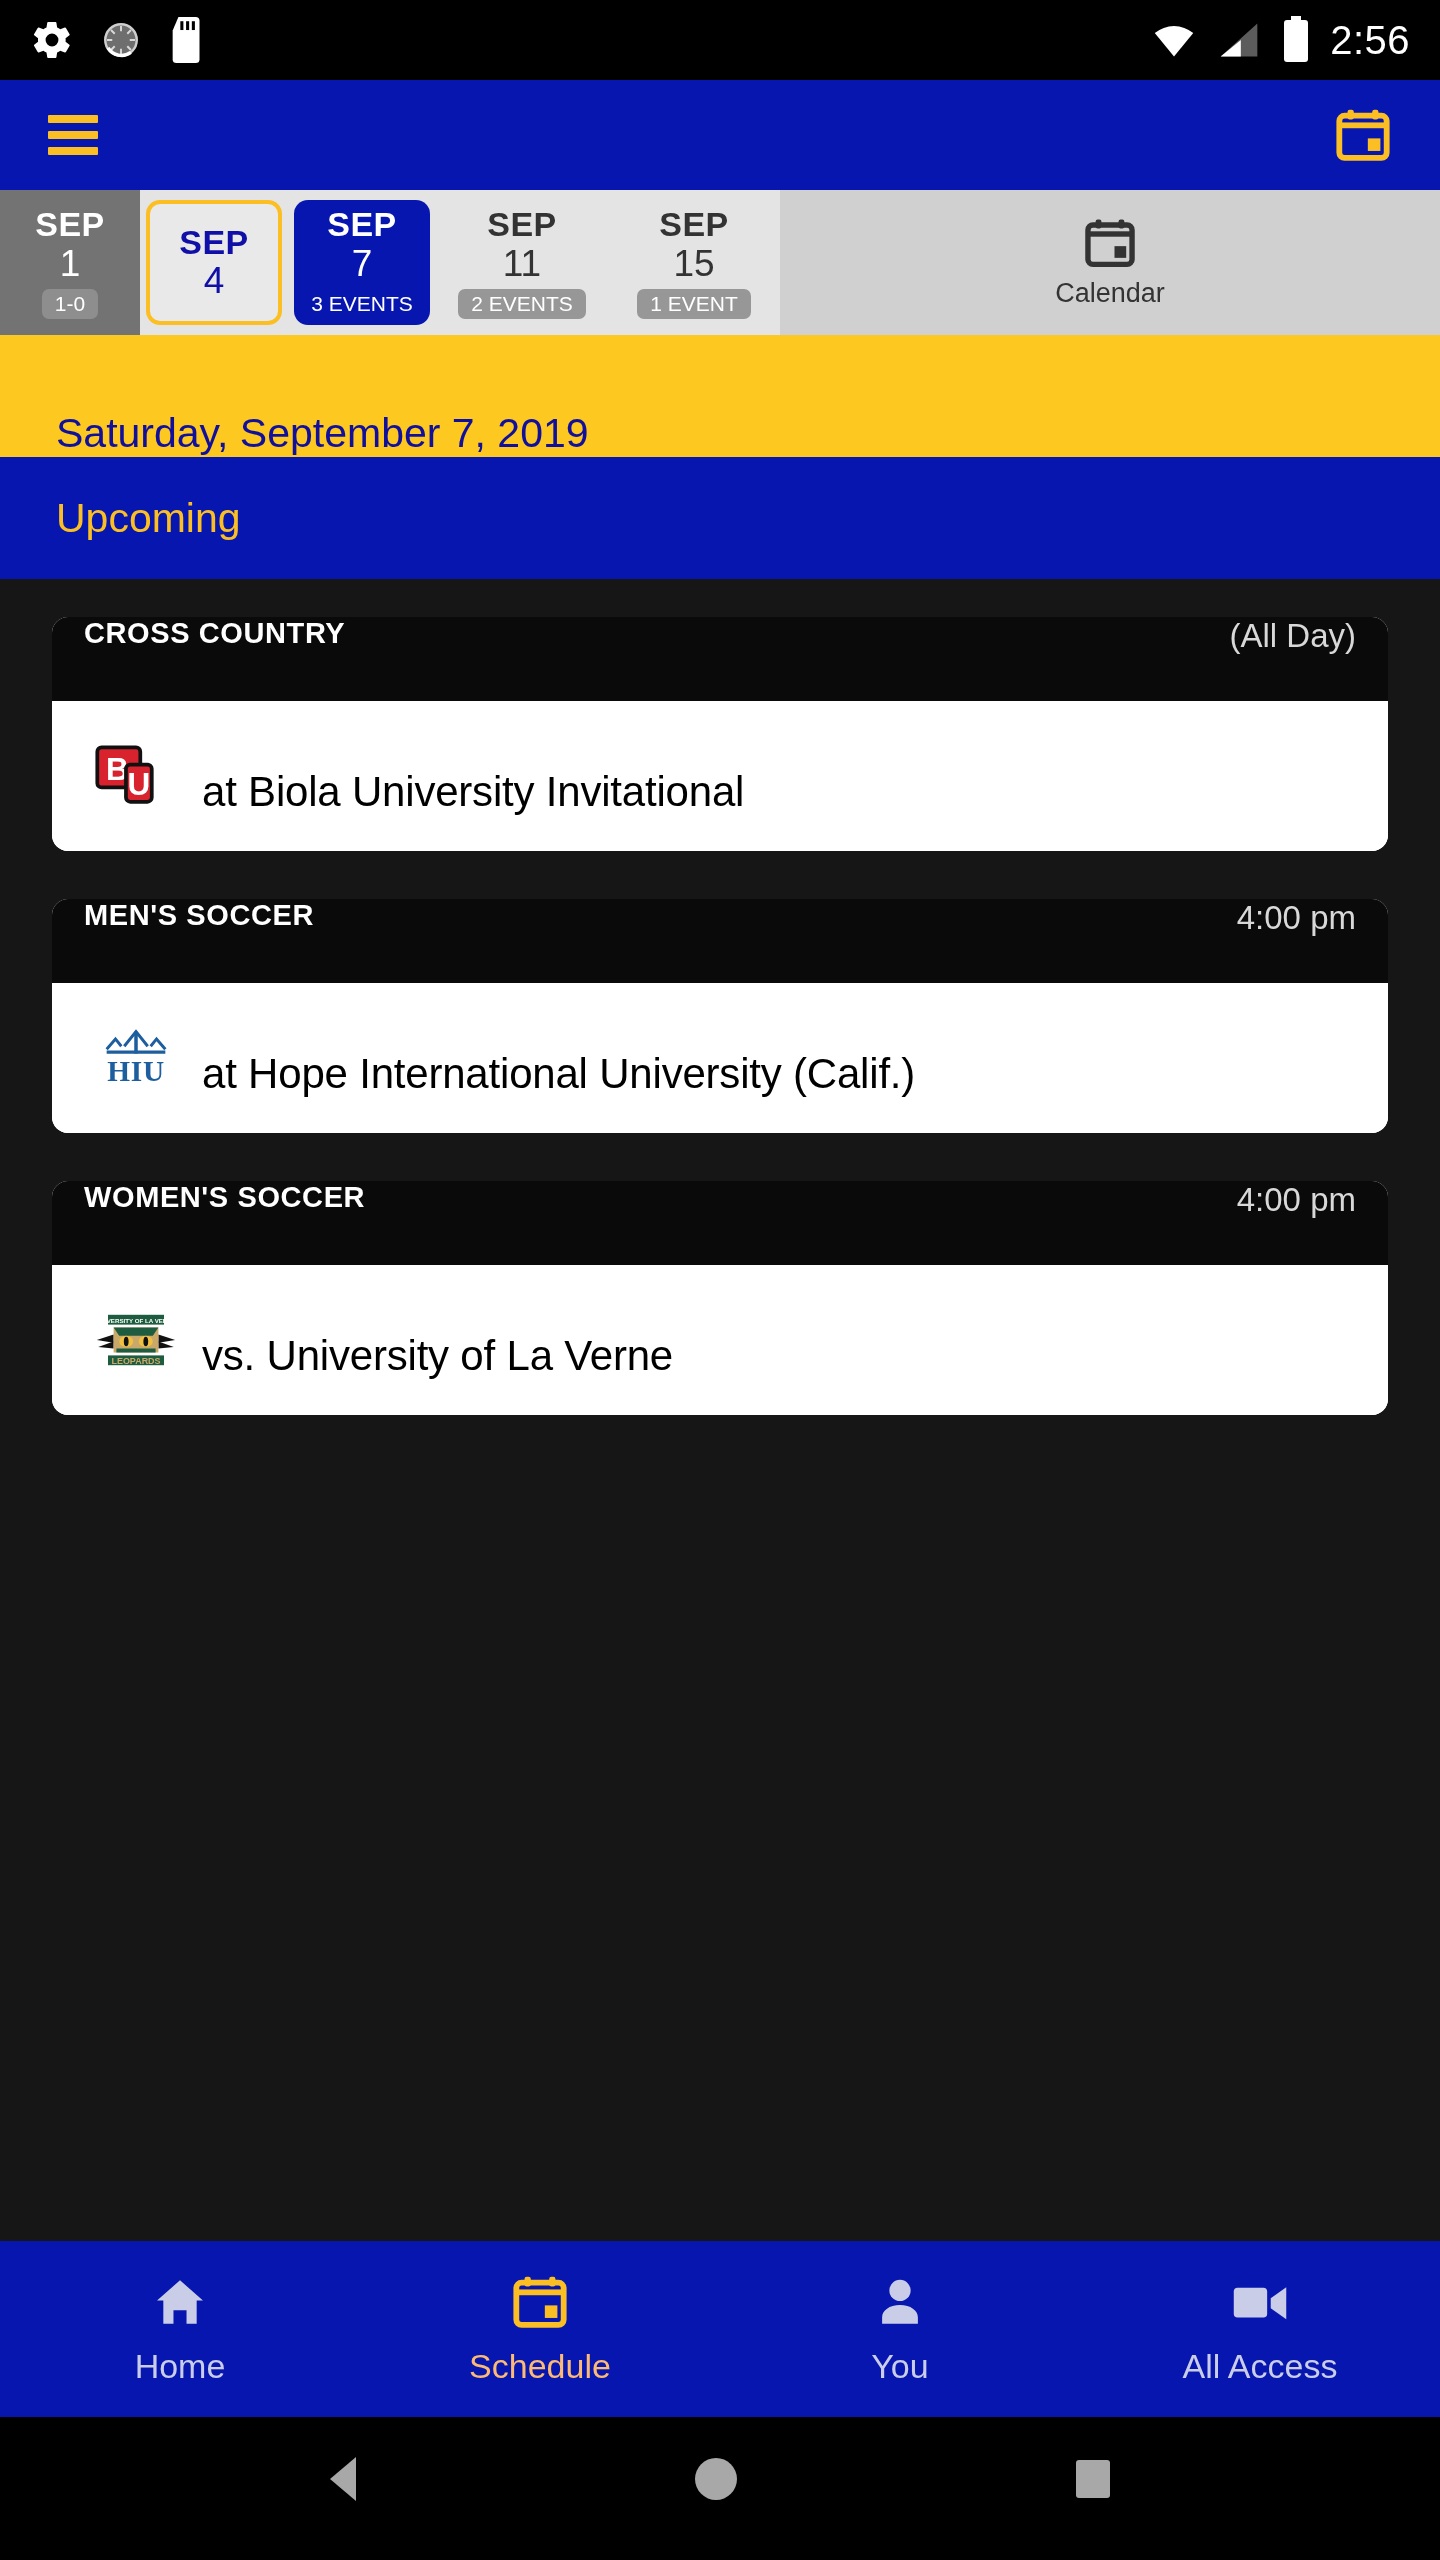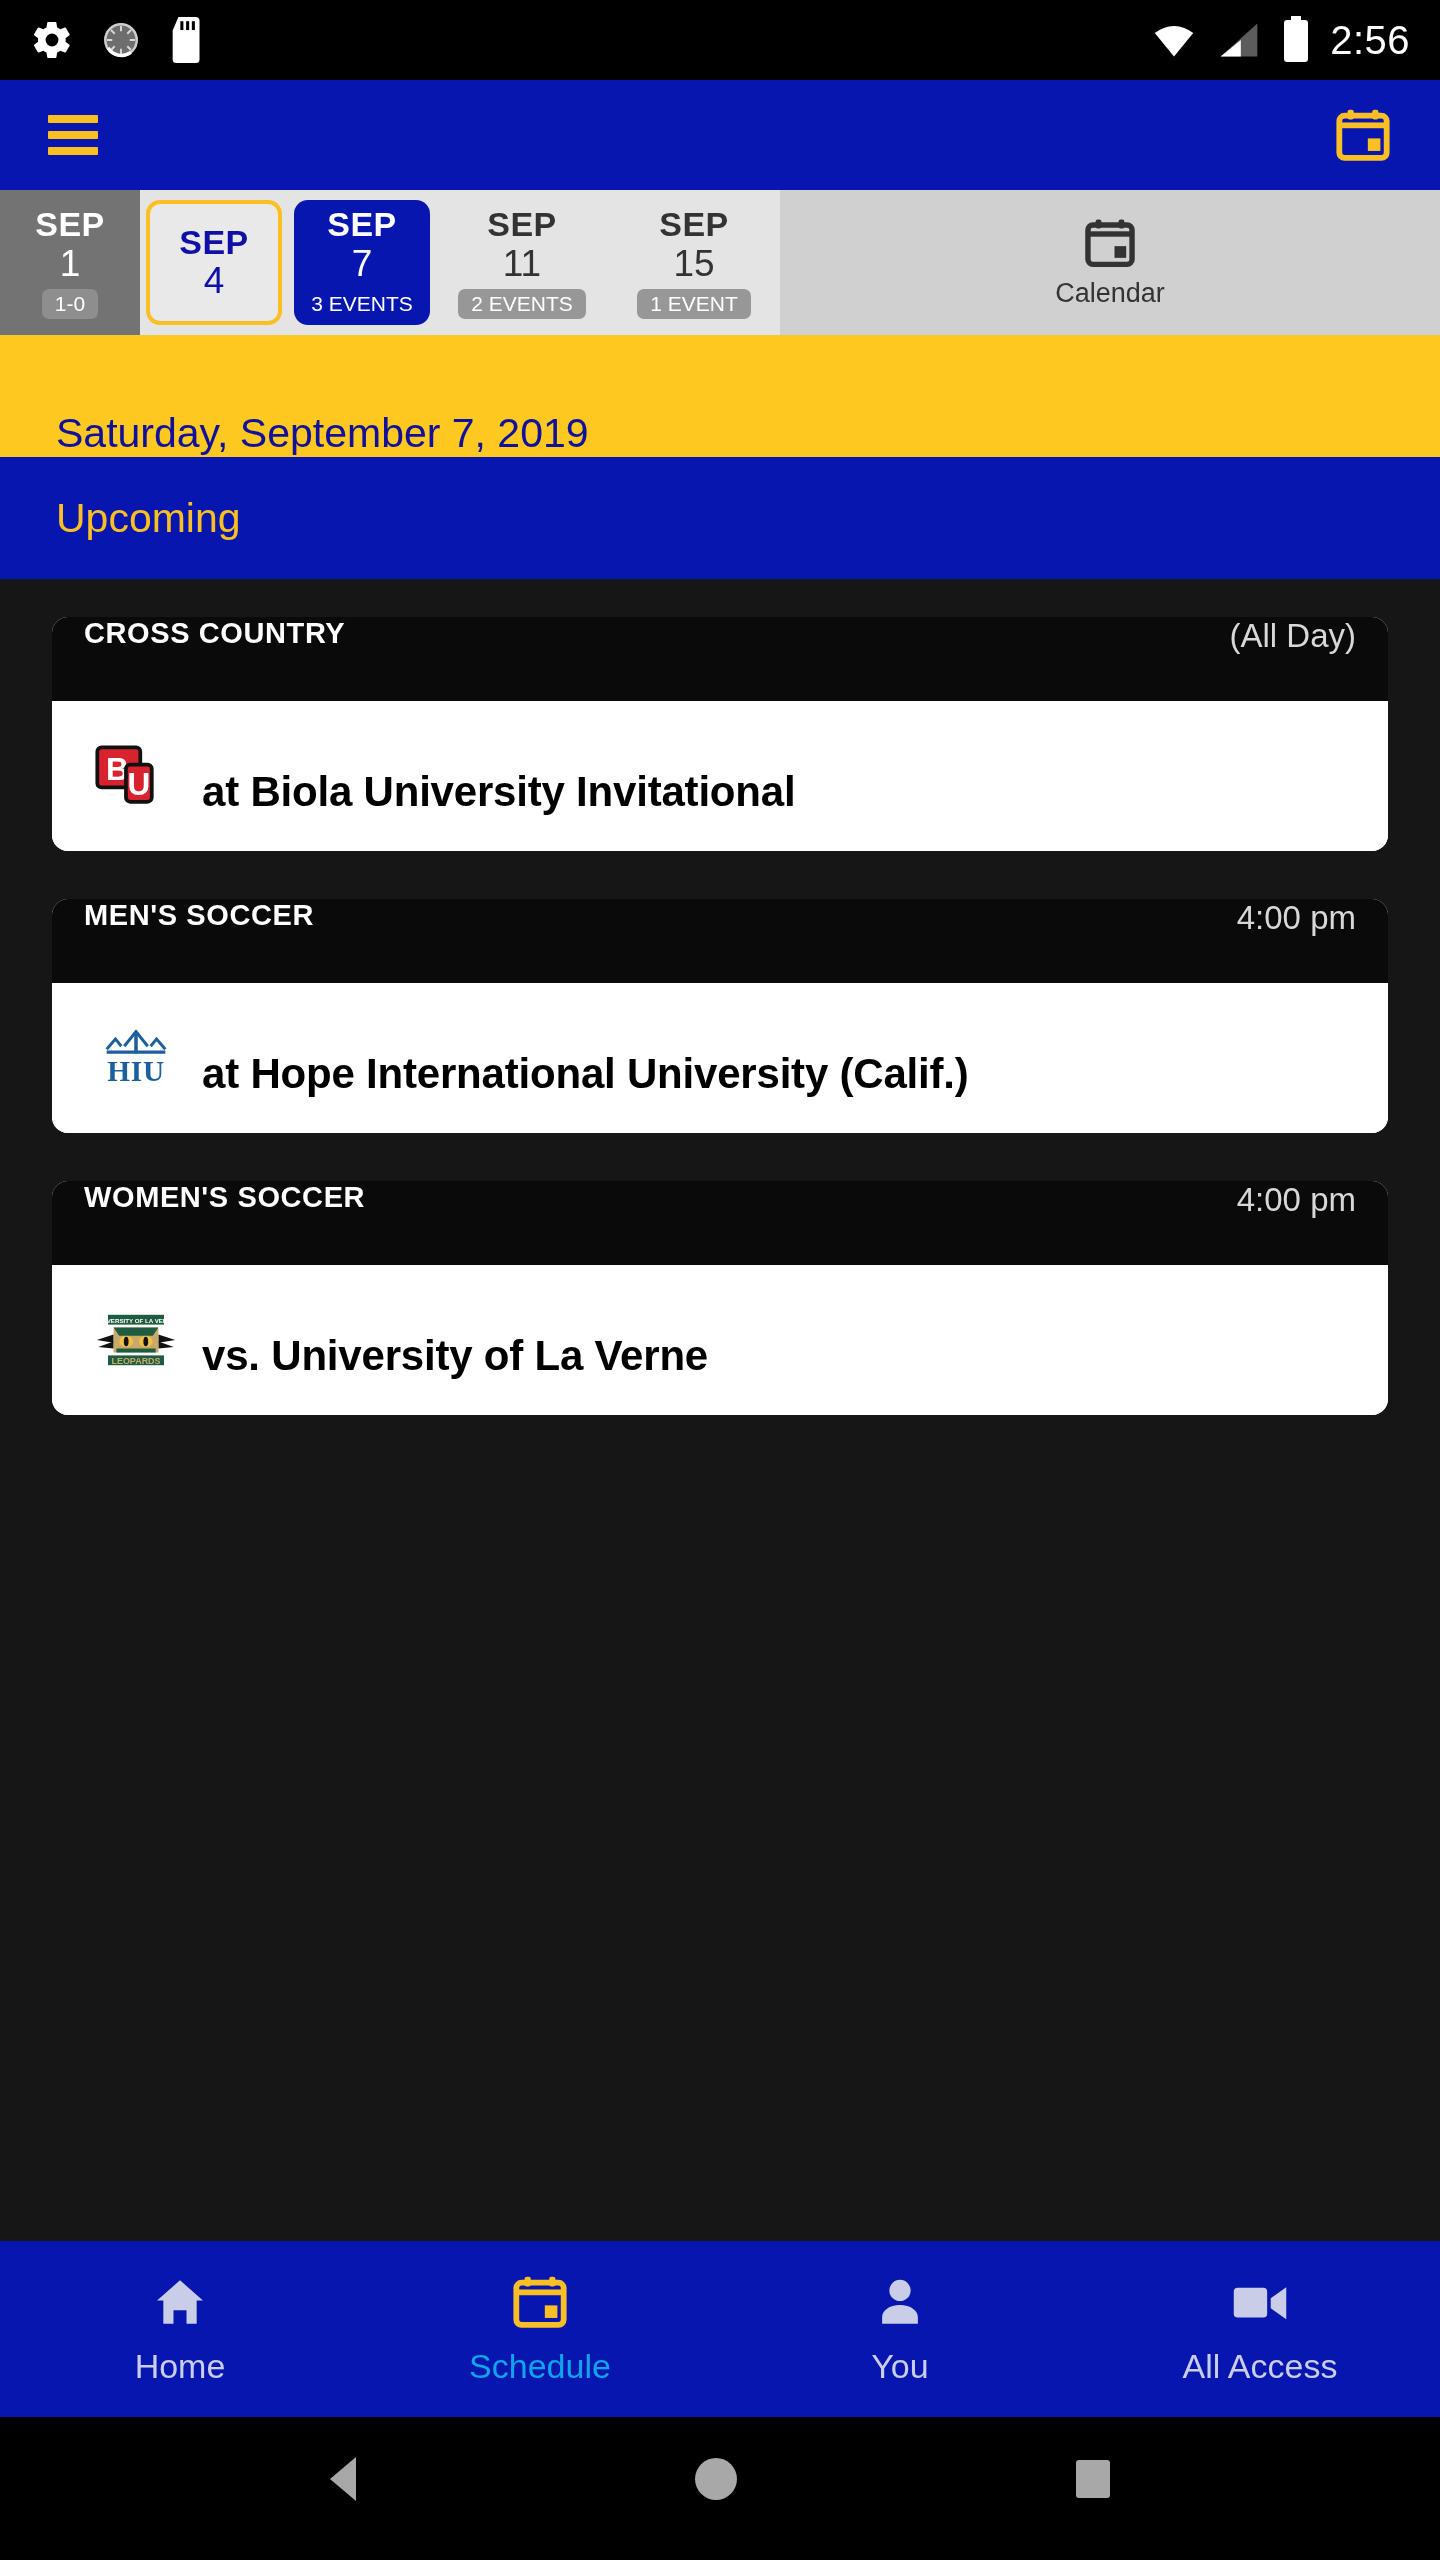--- a/index.html
+++ b/index.html
@@ -105,36 +105,36 @@
   .card-time { margin-left:auto; color:#d8d8d8; font-size:33px; }
   .card-body {
     background:#fff; display:flex; align-items:center;
     padding:0 32px; min-height:150px;
   }
   .logo-wrap {
     width:104px; height:104px; flex:0 0 104px;
     display:flex; align-items:center; justify-content:center;
   }
   .card-opp {
-    font-size:42px; font-weight:bold; color:#000; margin-left:14px;
+    font-size:42px; font-weight:normal; color:#000; margin-left:14px;
     letter-spacing:-0.2px;
     margin-top:32px;
   }
 
   
   .bottomnav {
     flex:0 0 176px; background:#0816b0;
     display:flex; align-items:center;
   }
   .navitem {
     flex:1 1 0; display:flex; flex-direction:column;
     align-items:center; justify-content:center; gap:16px;
   }
   .navitem .nav-label { font-size:34px; color:#c9cde8; }
-  .navitem.active .nav-label { color:#0ea5e9; }
+  .navitem.active .nav-label { color:#fdba74; }
 
   
   .sysnav {
     flex:0 0 124px; background:#000; display:flex;
     align-items:center; justify-content:space-around; padding:0 160px;
   }
   .sn-back {
     width:0; height:0; border-top:22px solid transparent;
     border-bottom:22px solid transparent; border-right:26px solid #a8a8a8;
   }

